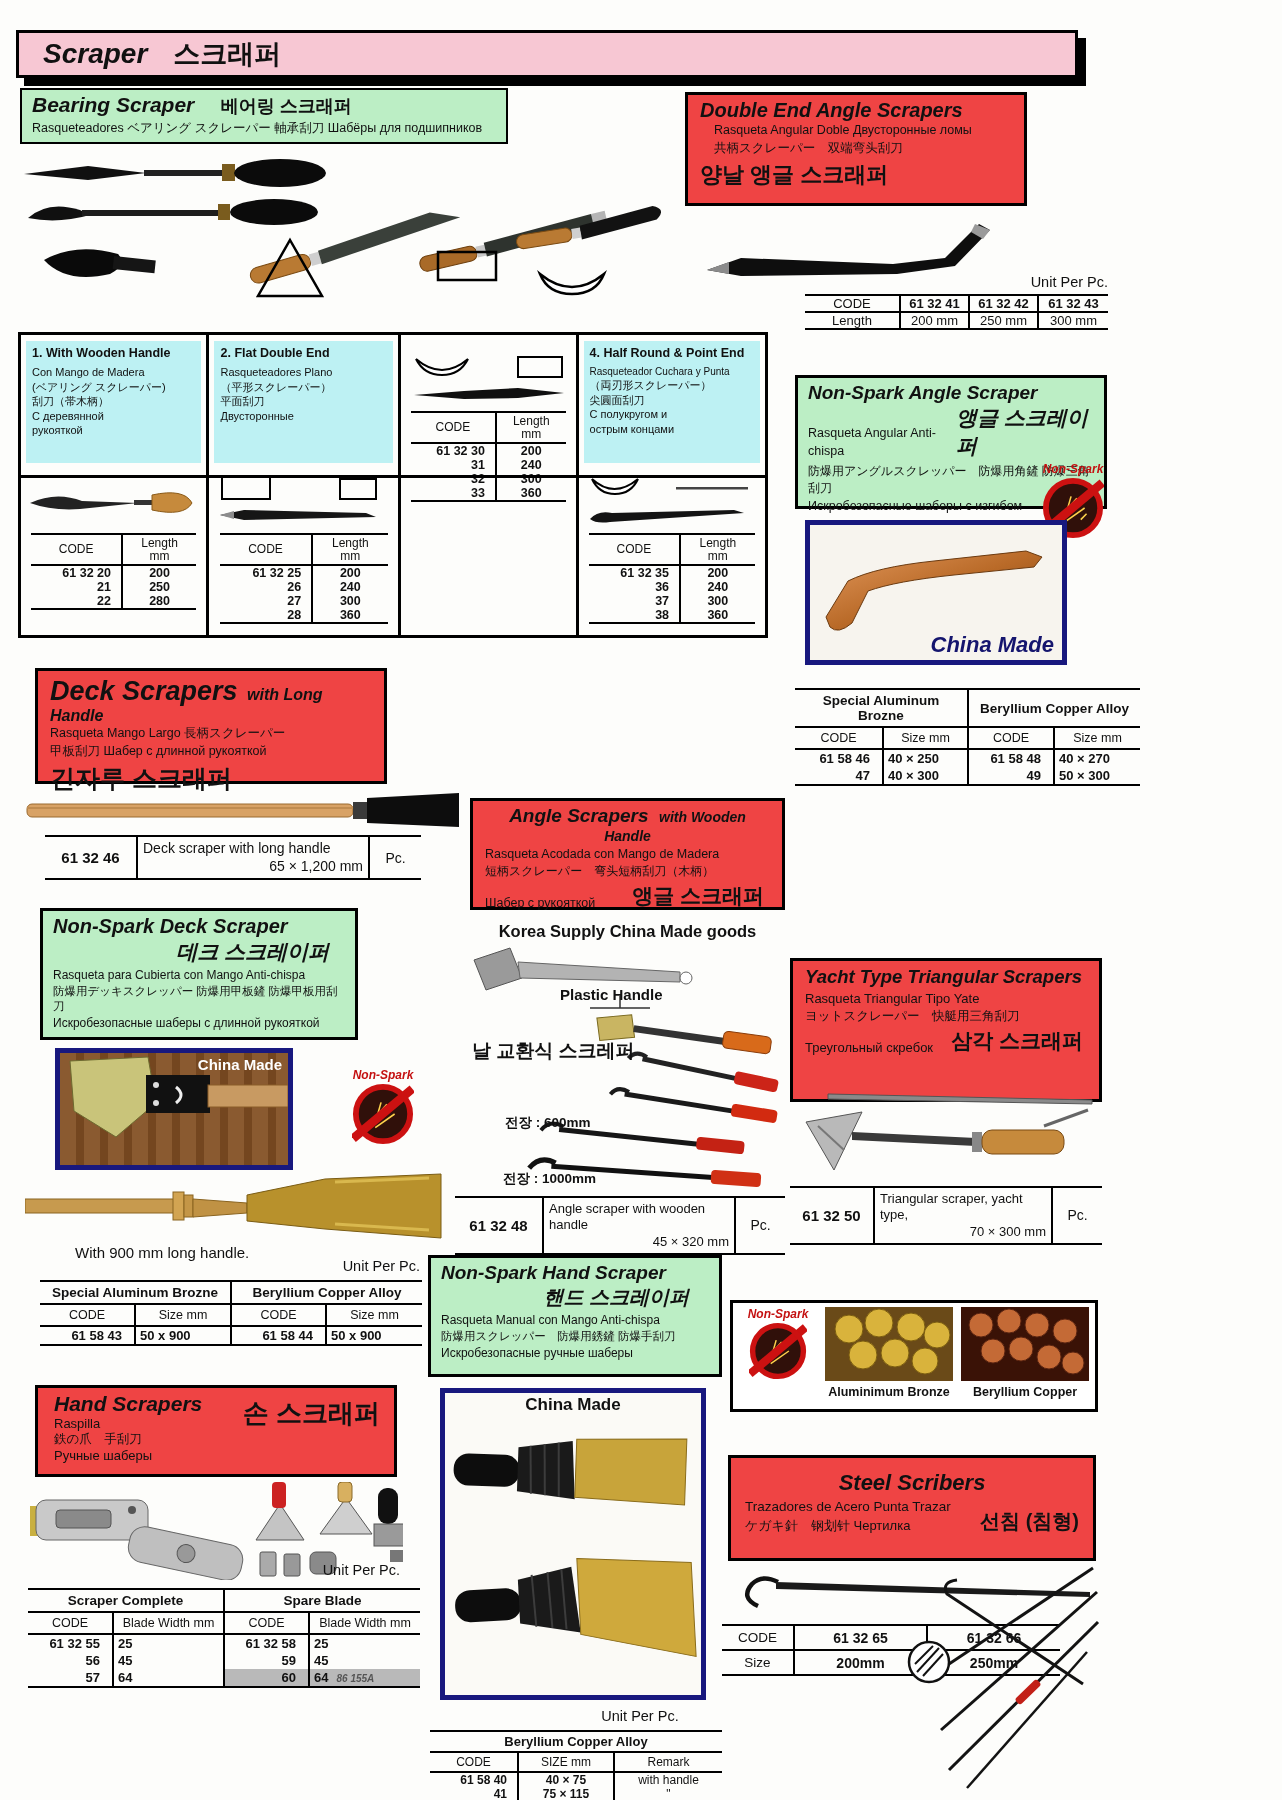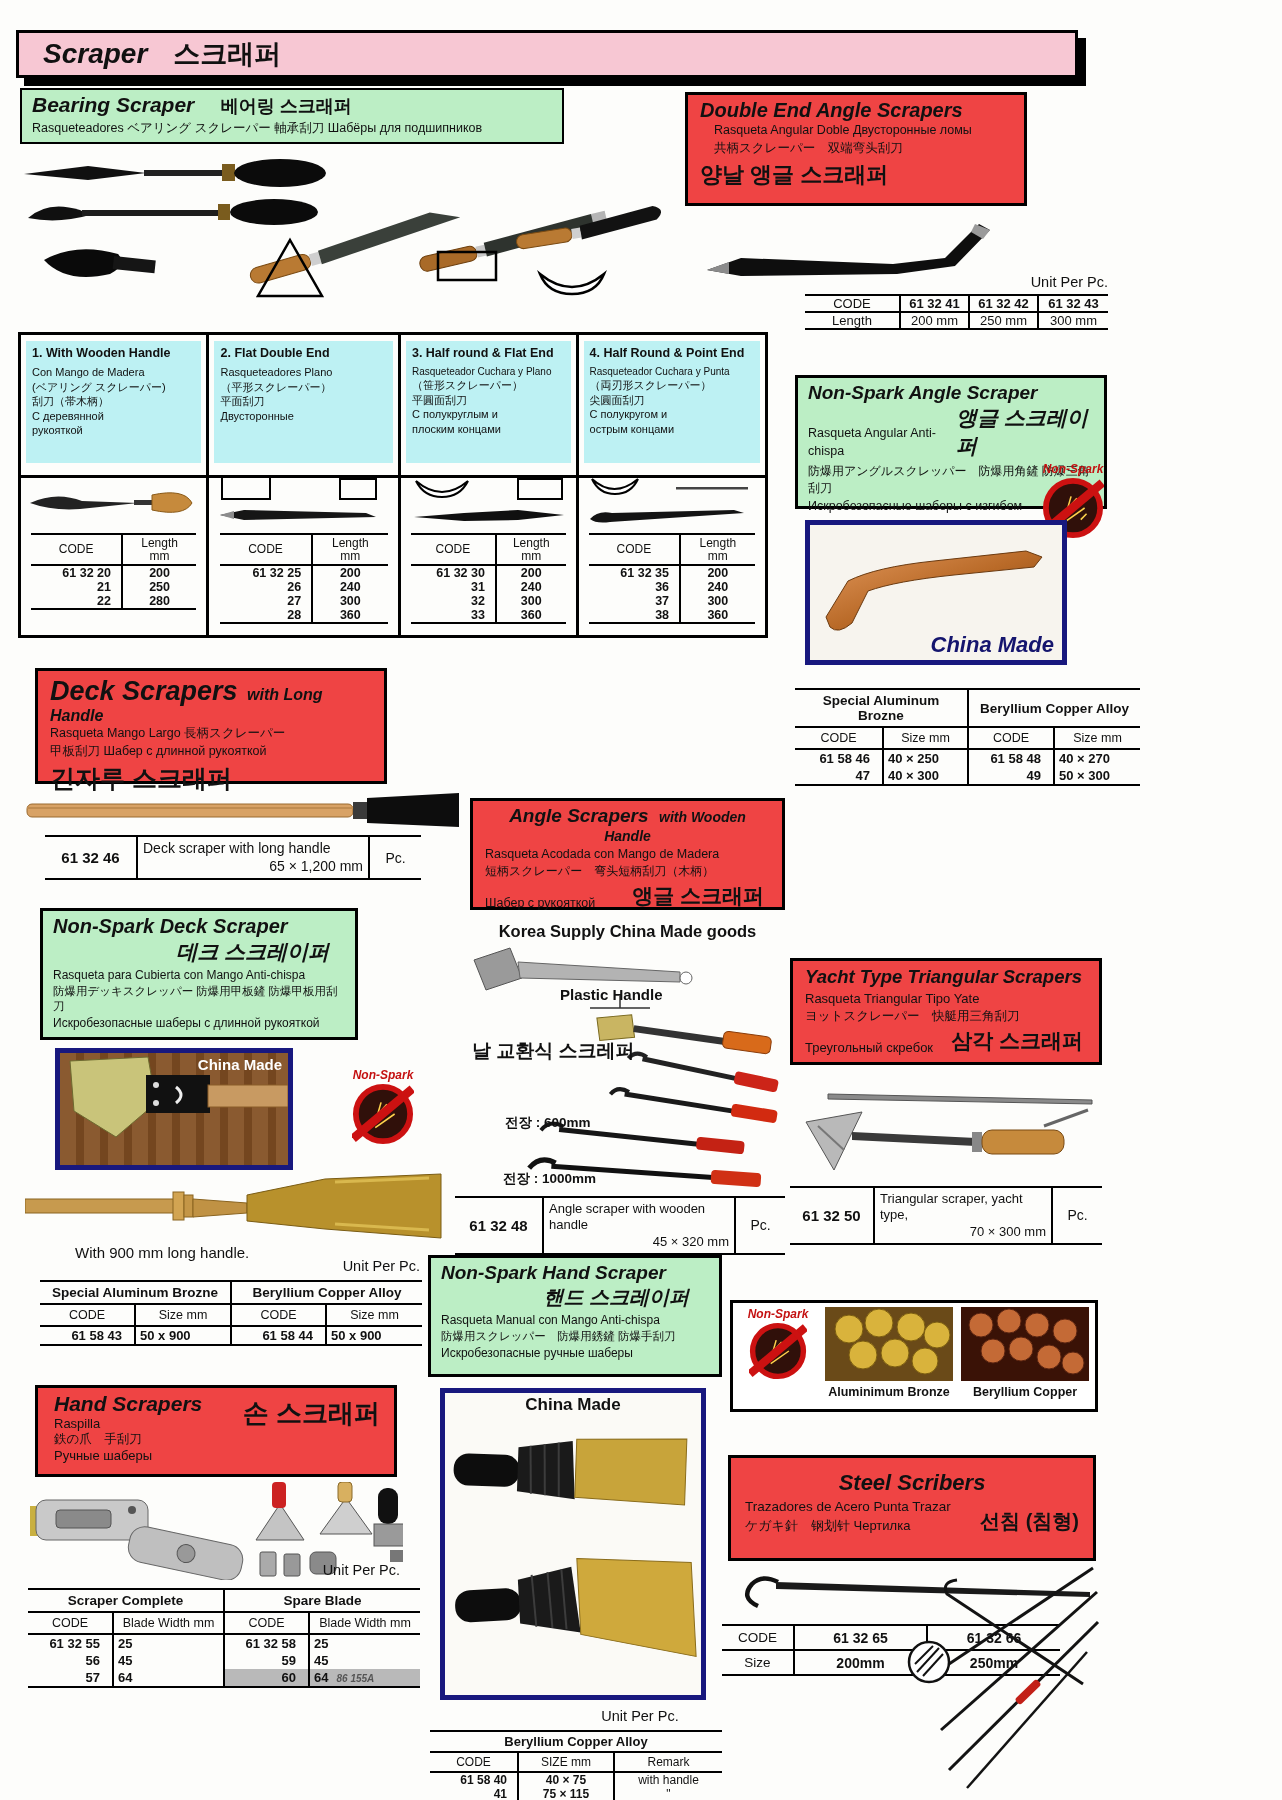--- a/index.html
+++ b/index.html
@@ -59,21 +59,21 @@
   .mark{font-style:italic;font-size:10px;color:#555;margin-left:8px}
 </style>
 </head>
 <body>
 
 <div class="box pk" style="left:16px;top:30px;width:1062px;height:48px;box-shadow:8px 8px 0 #000;display:flex;align-items:center;gap:26px;padding-left:24px">
   <span class="bi" style="font-size:28px">Scraper</span>
   <span class="b" style="font-size:27px">스크래퍼</span>
 </div>
 
-<div class="box gr" style="left:20px;top:88px;width:544px;height:56px;border-width:2px;padding:3px 10px">
+<div class="box gr" style="left:20px;top:88px;width:488px;height:56px;border-width:2px;padding:3px 10px">
   <div>
     <span class="bi" style="font-size:21px">Bearing Scraper</span>
     <span class="b" style="font-size:18px;margin-left:22px">베어링 스크래퍼</span>
   </div>
   <div style="font-size:12.5px;margin-top:2px">Rasqueteadores  ベアリング スクレーパー  軸承刮刀  Шабёры для подшипников</div>
 </div>
 
 <svg class="abs" style="left:18px;top:148px" width="655" height="180" viewBox="0 0 655 180">
   <path d="M6,26 L70,18 L128,25 L70,32 Z" fill="#101010"></path>
   <rect x="126" y="22" width="80" height="6" fill="#222"></rect>
@@ -193,28 +193,20 @@
             </tr>
         <tr>
               <td class="code">28</td>
               <td class="c2 val">360</td>
             </tr>
       </tbody>
         </table>
     </div>
 
     <div class="bcol" style="width:179px">
-      <div class="bhead">
-        <div class="t">3.  Half round &amp; Flat End</div>
-        <div class="l" style="font-size:10px">Rasqueteador Cuchara y Plano</div>
-        <div class="l">（笹形スクレーパー）</div>
-        <div class="l">平圓面刮刀</div>
-        <div class="l">С полукруглым и</div>
-        <div class="l">плоским концами</div>
-      </div>
       <div class="sep"></div>
       <div class="bimg">
         <svg width="164" height="56" viewBox="0 0 164 56">
           <path d="M10,8 q26,22 52,0 q-8,16 -26,16 q-18,0 -26,-16 Z" fill="#fff" stroke="#000" stroke-width="2"></path>
           <rect x="112" y="6" width="44" height="20" fill="none" stroke="#000" stroke-width="2"></rect>
           <polygon points="8,44 58,40 112,37 158,42 112,47 58,48" fill="#101010"></polygon>
         </svg>
       </div>
       <table class="mini">
         <colgroup>
@@ -630,21 +622,21 @@
     <td class="code">61 32 48</td>
     <td class="desc bl" style="font-size:13px">
       <div>Angle scraper with wooden handle</div>
       <div class="rt">45 × 320 mm</div>
     </td>
     <td class="unit bl">Pc.</td>
   </tr>
 </tbody>
   </table>
 
-<div class="box cy" style="left:790px;top:958px;width:312px;height:107px;padding:5px 12px">
+<div class="box cy" style="left:790px;top:958px;width:312px;height:144px;padding:5px 12px">
   <div class="bi" style="font-size:18.5px">Yacht Type Triangular Scrapers</div>
   <div style="font-size:13px;margin-top:3px">Rasqueta Triangular Tipo Yate</div>
   <div style="font-size:12.5px;margin-top:2px">ヨットスクレーパー　快艇用三角刮刀</div>
   <div style="display:flex;justify-content:space-between;align-items:flex-end;margin-top:2px">
     <span style="font-size:13px">Треугольный скребок</span>
     <span class="b" style="font-size:21px;padding-right:4px">삼각 스크래퍼</span>
   </div>
 </div>
 <svg class="abs" style="left:800px;top:1088px" width="300" height="92" viewBox="0 0 300 92">
   <polygon points="28,6 292,12 292,16 28,11" fill="#8a8a8a" stroke="#555"></polygon>

